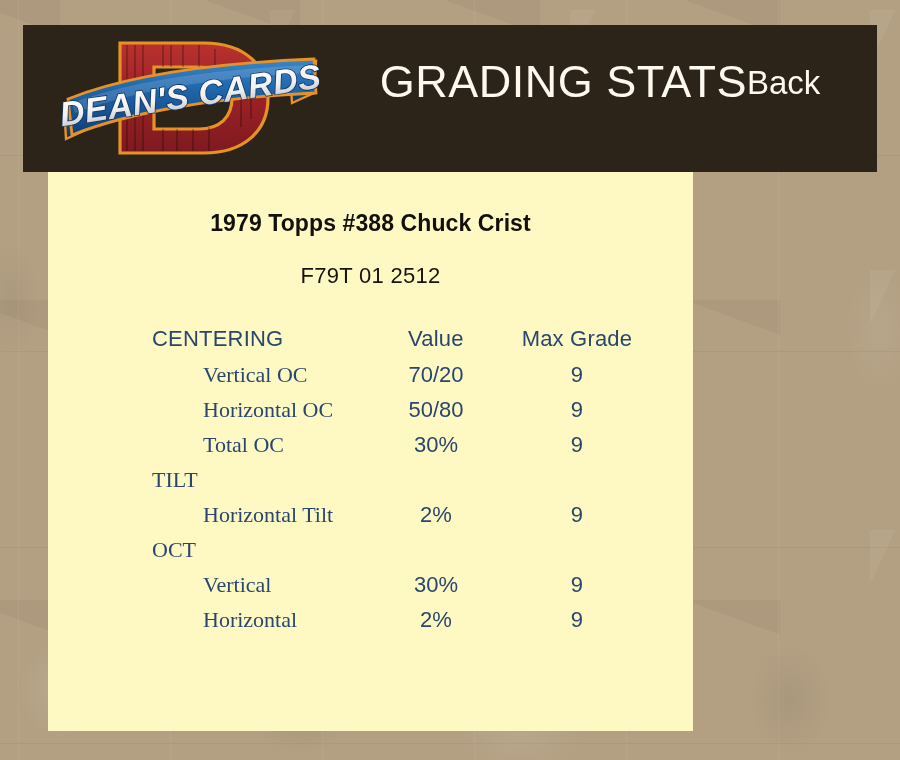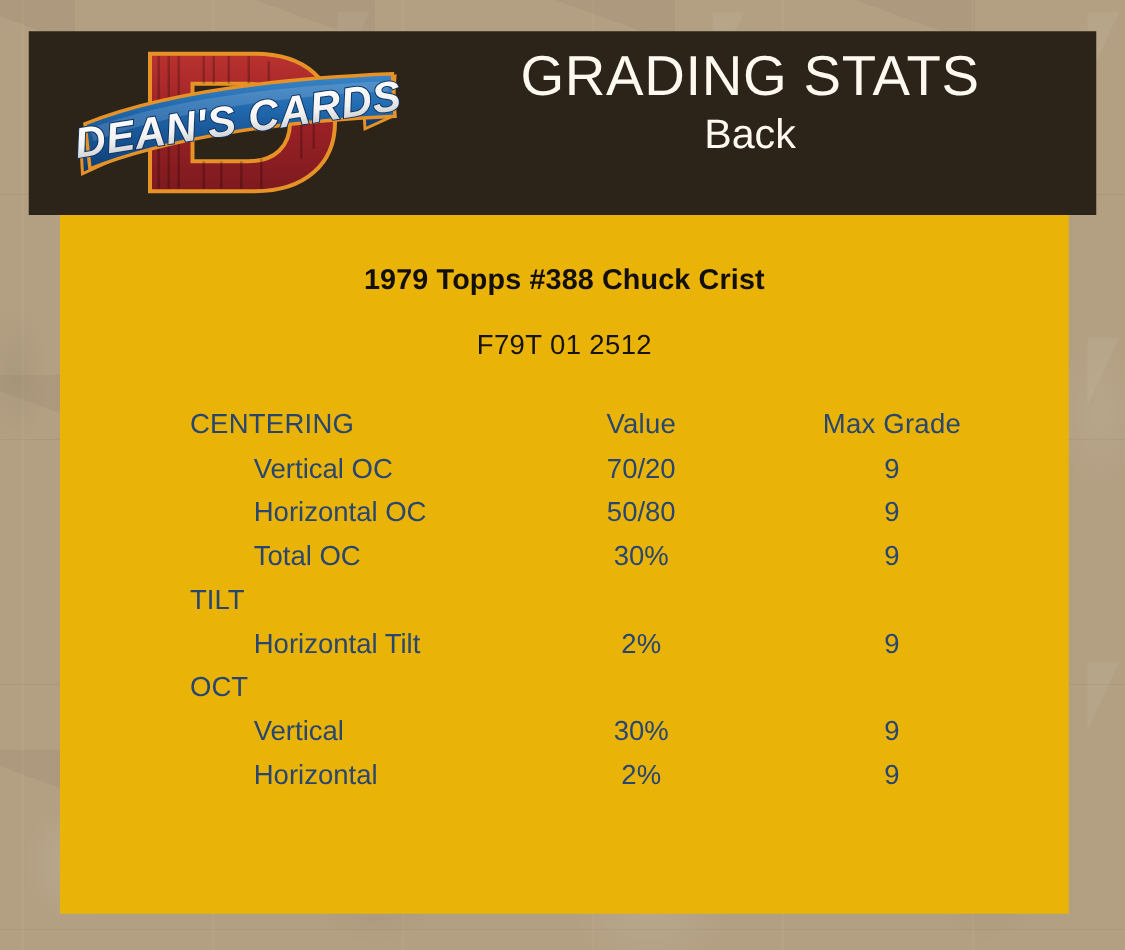--- a/index.html
+++ b/index.html
@@ -65,21 +65,21 @@
   #brand-logo svg { display: block; }
 
   
   #header-titles {
     position: absolute;
     left: 300px;
     top: 0;
     right: 0;
     height: 118px;
     display: flex;
-    flex-direction: column;
+    flex-direction: row;
     align-items: center;
     justify-content: center;
     padding-bottom: 4px;
     text-align: center;
   }
   #page-title {
     color: #fdf9f0;
     font-size: 45px;
     letter-spacing: 0.5px;
     line-height: 1.06;
@@ -91,23 +91,23 @@
     line-height: 1.25;
     font-weight: 400;
     margin-top: 2px;
   }
 
   
   #content-panel {
     position: absolute;
     left: 48px;
     top: 172px;
-    width: 807px;
+    width: 645px;
     height: 559px;
-    background: #eab308;
+    background: #fef9c3;
     z-index: 2;
   }
 
   #card-title {
     text-align: center;
     font-size: 23px;
     font-weight: bold;
     color: #120f0c;
     margin-top: 38px;
     letter-spacing: 0.1px;
@@ -154,20 +154,21 @@
     white-space: nowrap;
   }
   .hdr-col.grade-col { padding-right: 36px !important; }
 
   .data-row { height: 35px; }
   .cell-label {
     font-size: 22px;
     text-align: left;
     padding-left: 155px !important;
     white-space: nowrap;
+    font-family: Liberation Serif, serif;
   }
   .cell-value {
     font-size: 22px;
     text-align: center;
     white-space: nowrap;
   }
   .cell-grade {
     font-size: 22px;
     text-align: center;
     padding-right: 36px !important;

